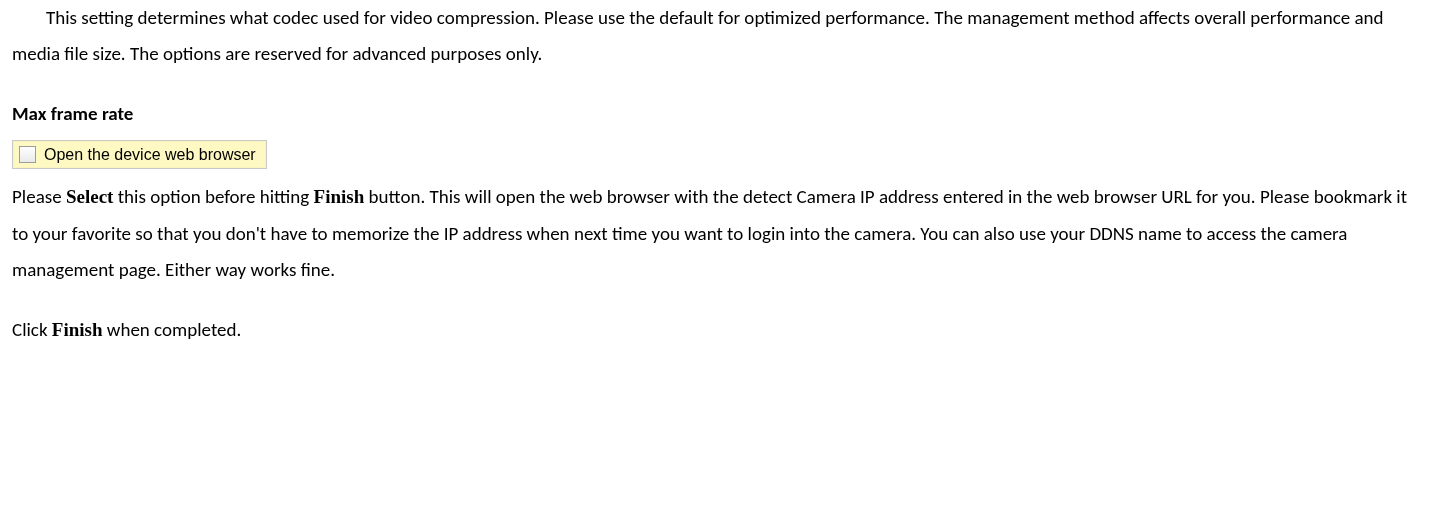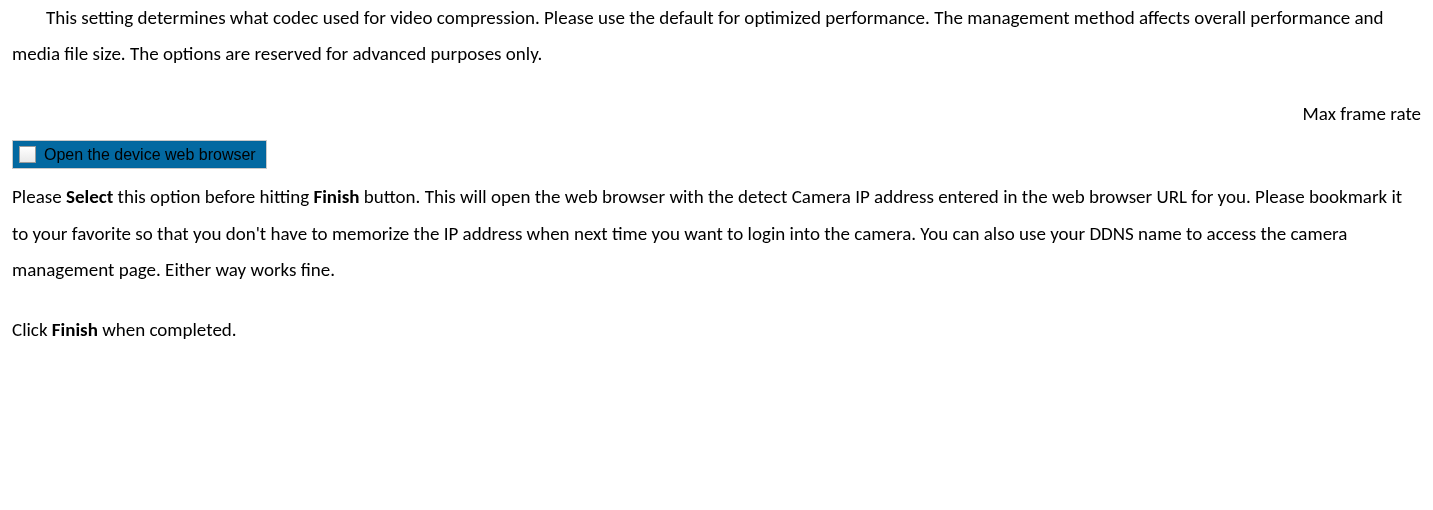--- a/index.html
+++ b/index.html
@@ -16,49 +16,48 @@
       padding: 0 12px;
       box-sizing: border-box;
     }
     .para {
       margin: 0 0 24px 0;
     }
     .indent {
       text-indent: 34px;
     }
     .heading {
-      font-weight: normal;
+      font-weight: bold;
       margin: 0 0 0px 0;
-      text-align: right;
     }
     .checkbox-strip {
       display: inline-flex;
       align-items: center;
       border: 1px solid #c9c9c9;
-      background: #0369a1;
+      background: #fef9c3;
       padding: 4px 10px 4px 6px;
       margin: 8px 0 10px 0;
       box-shadow: inset 0 0 0 1px rgba(0,0,0,0.02);
       line-height: 1.2;
     }
     .checkbox-box {
       width: 17px;
       height: 17px;
       border: 1px solid #9c9c9c;
       background: linear-gradient(to bottom, #ffffff, #e9e9e9);
       margin-right: 8px;
       display: inline-block;
       box-sizing: border-box;
     }
     .checkbox-label {
       font-family: "Segoe UI", Tahoma, Arial, sans-serif;
       font-size: 16px;
       color: #000000;
     }
-    strong { font-weight: bold; }
+    strong { font-weight: bold; font-family: Liberation Serif, serif; }
     .last { margin-bottom: 16px; }
   </style>
 </head>
 <body>
 
 <div class="page">
 
   <p class="para indent">This setting determines what codec used for video compression. Please use the default for optimized performance. The management method affects overall performance and media file size. The options are reserved for advanced purposes only.</p>
 
   <p class="heading">Max frame rate</p>

